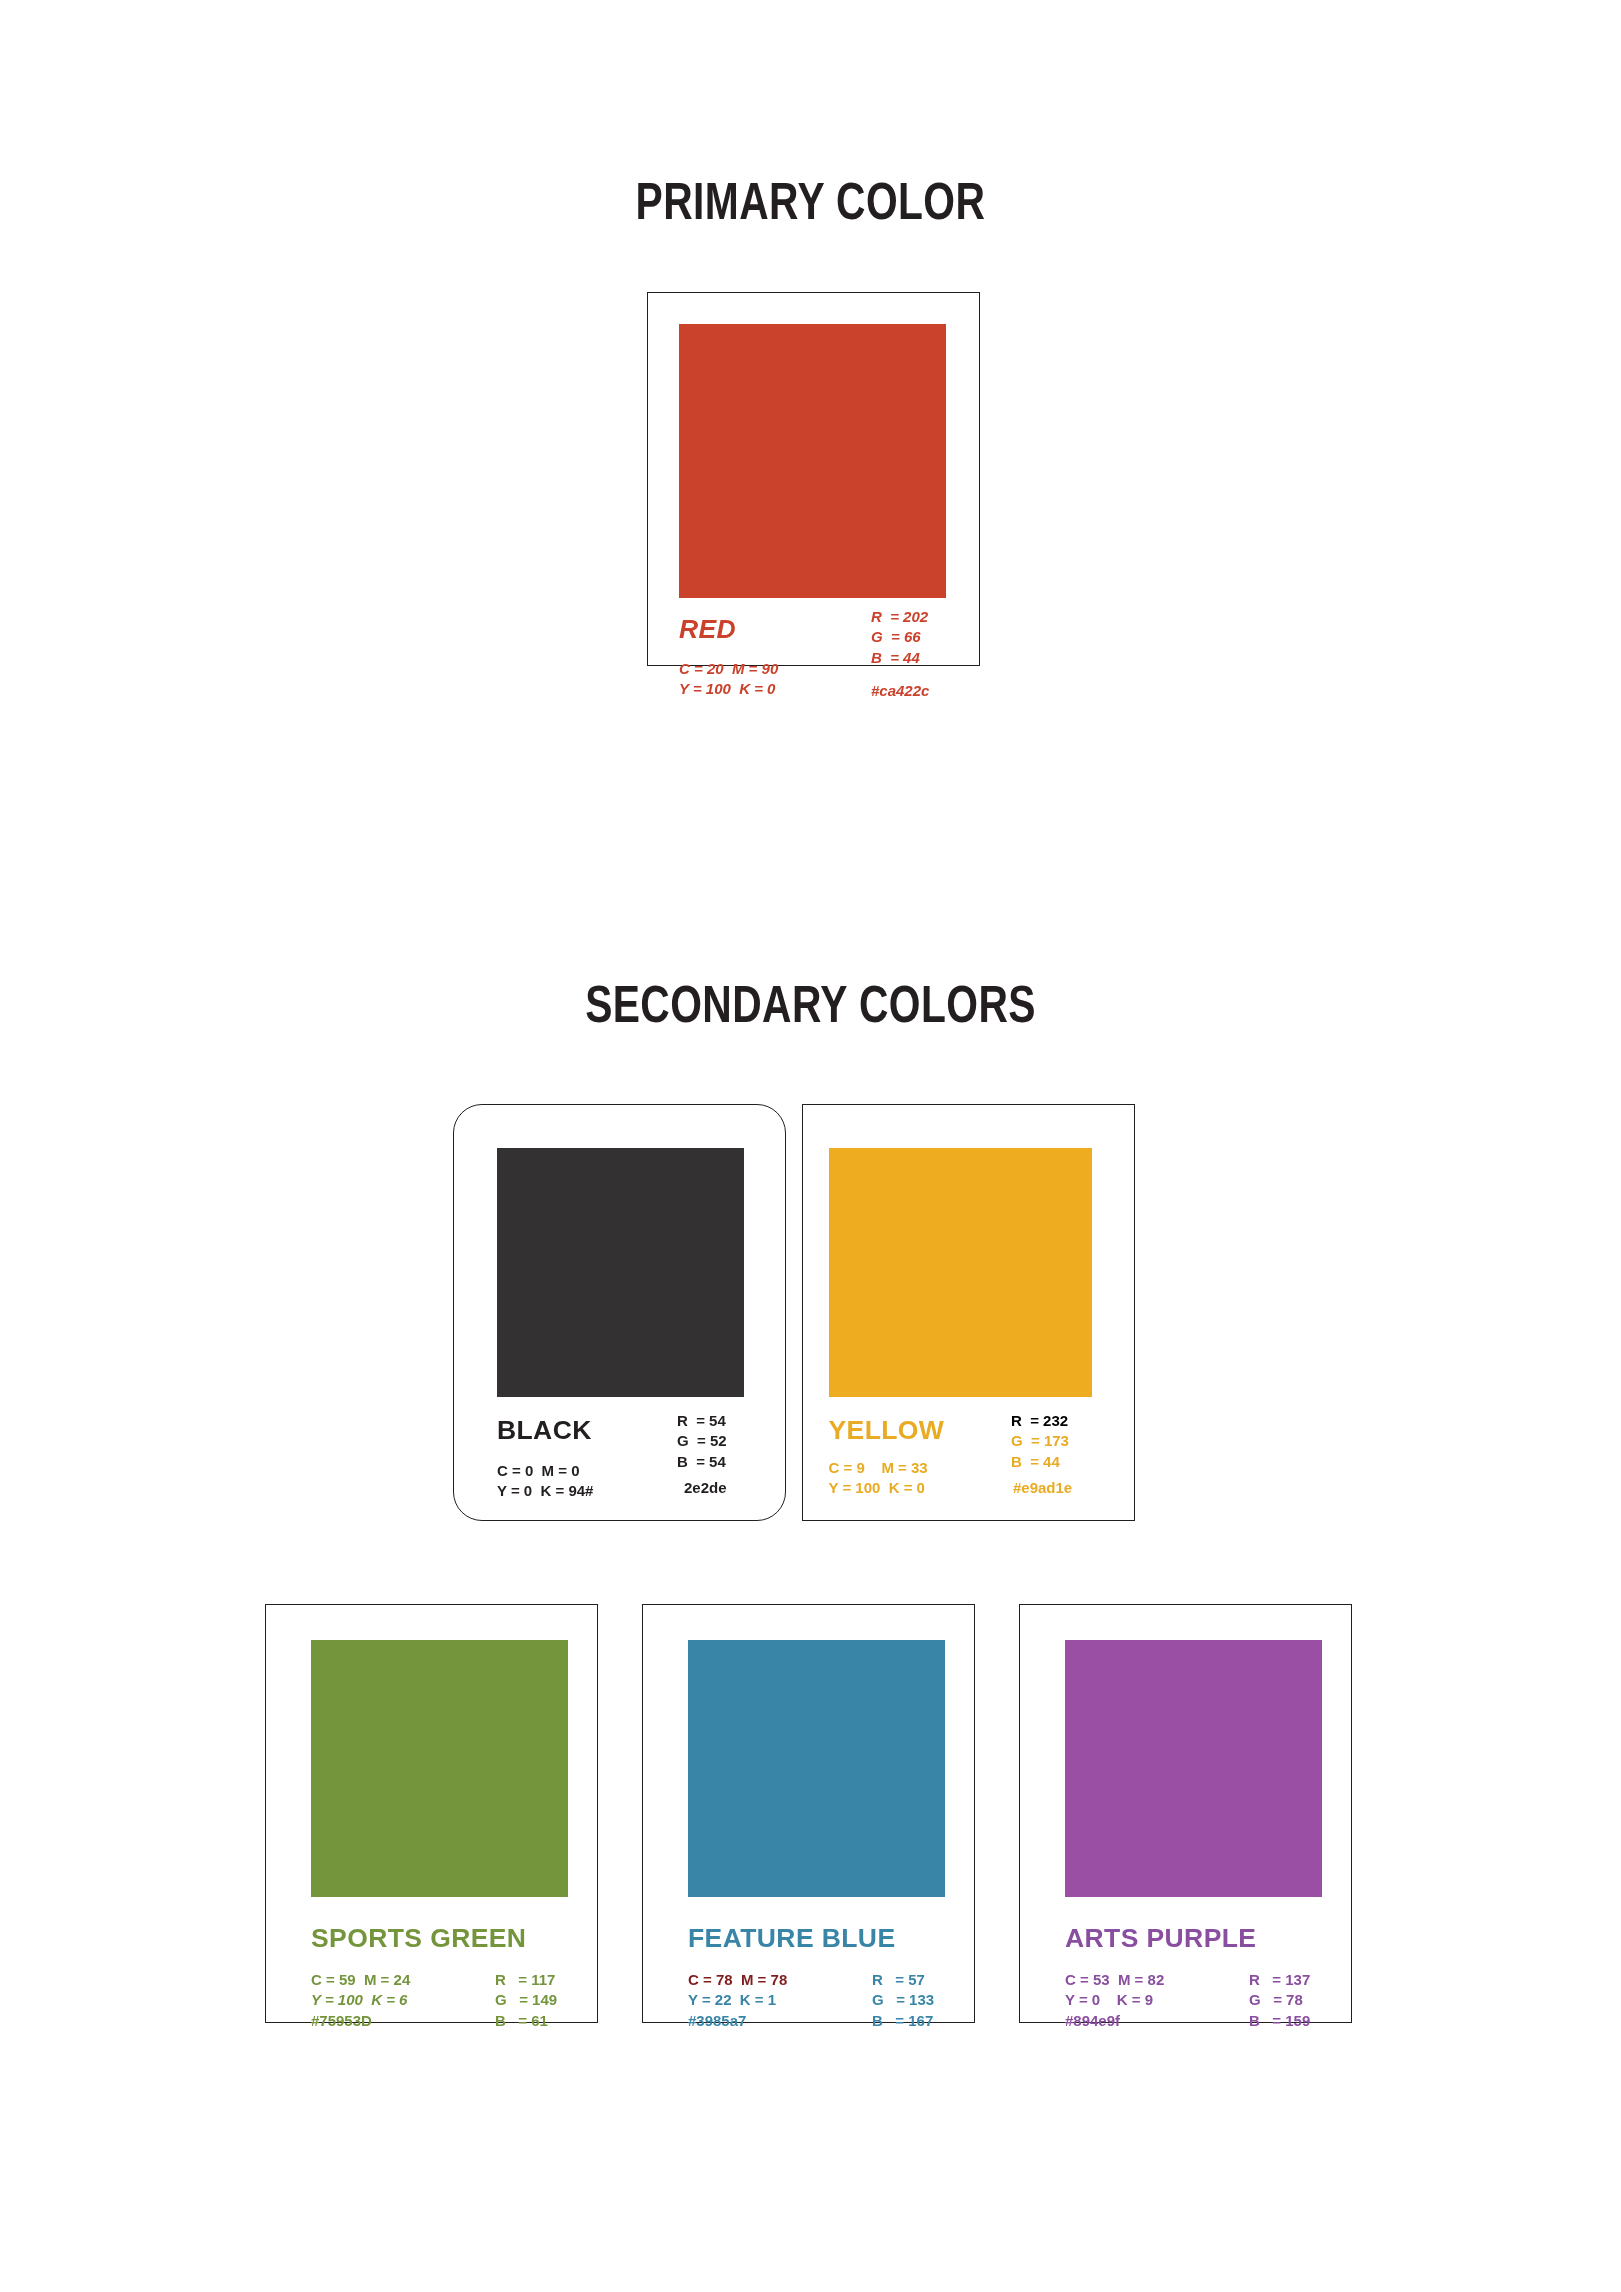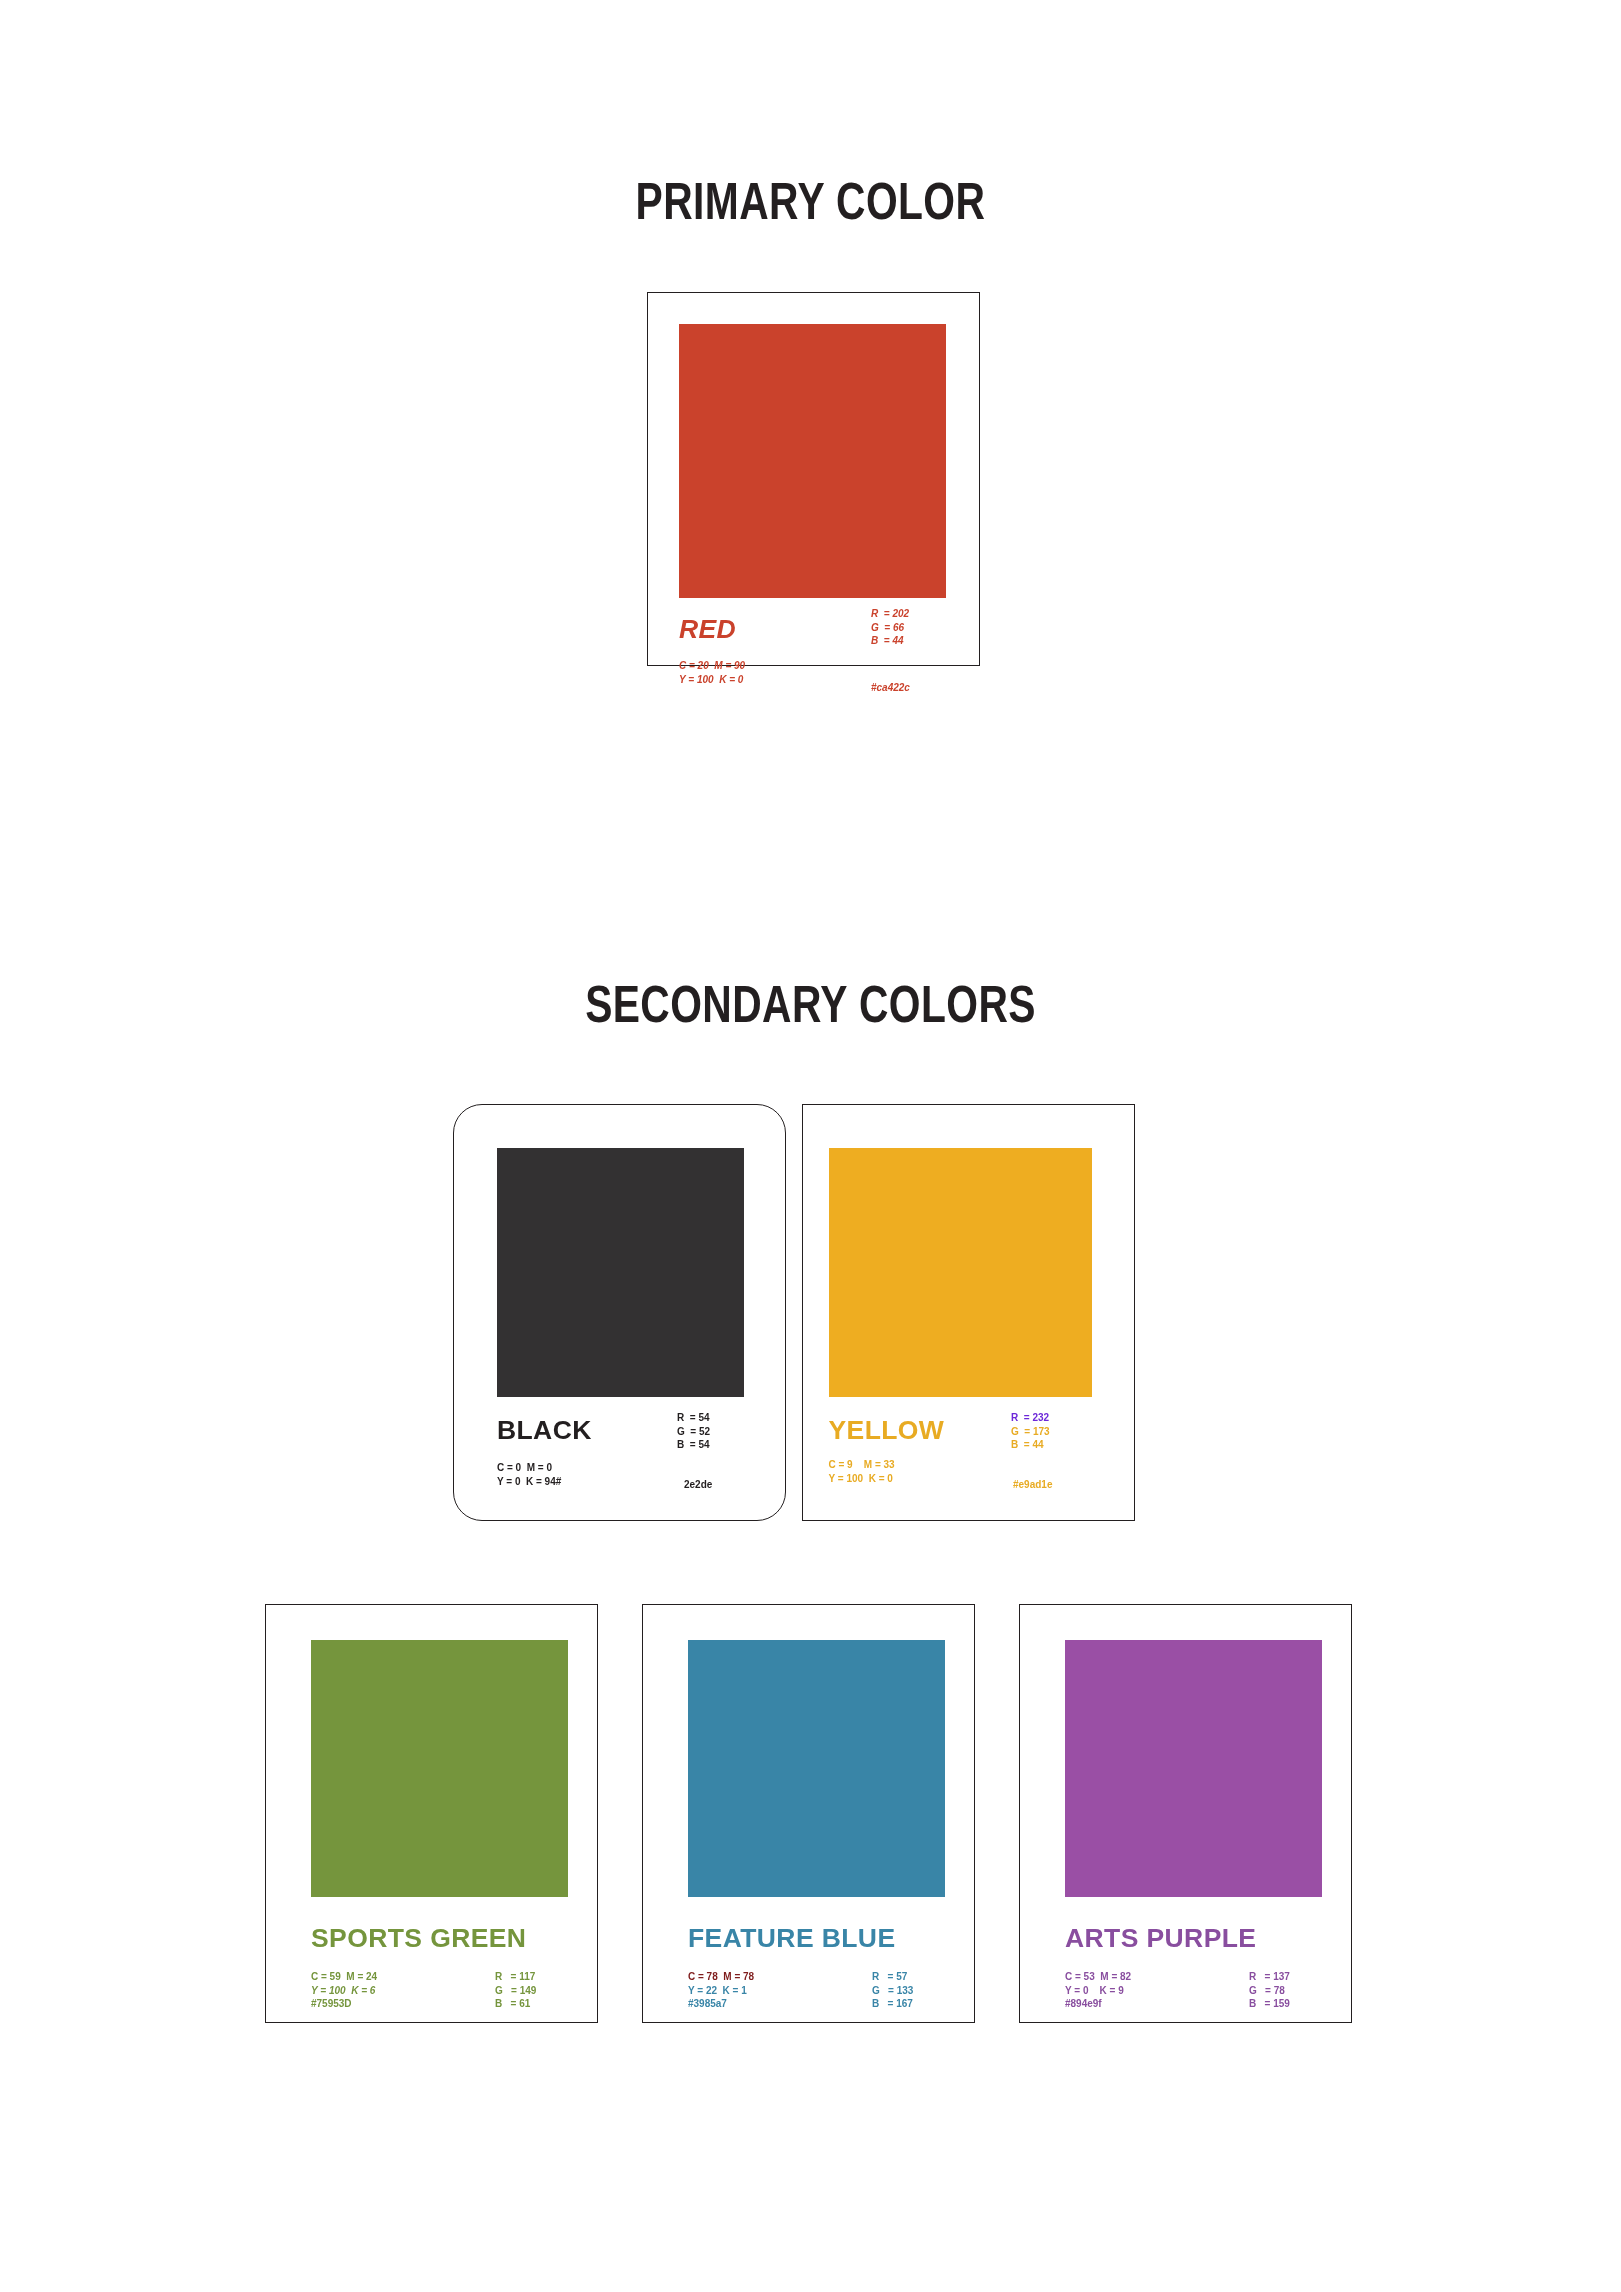--- a/index.html
+++ b/index.html
@@ -48,21 +48,21 @@
     font-family: "Liberation Sans", sans-serif;
     font-weight: bold;
     font-size: 26.5px;
     letter-spacing: 0.4px;
     line-height: 1;
     white-space: nowrap;
   }
   .val-line {
     font-family: "Liberation Sans", sans-serif;
     font-weight: bold;
-    font-size: 10px;
+    font-size: 15px;
     line-height: 1.35;
     white-space: pre;
   }
   .cmyk-block { position: absolute; }
   .rgb-block  { position: absolute; }
   .hex-line   { position: absolute; }
 
   
   #card-red {
     left: 647px;  top: 292px;
@@ -157,21 +157,21 @@
 </div>
 
 <div class="card" id="card-yellow">
   <span class="card-swatch" id="swatch-yellow" style="background: rgb(238, 173, 33);"></span>
   <div class="swatch-name" id="name-yellow" style="color: rgb(232, 171, 35);">YELLOW</div>
   <div class="cmyk-block">
     <div class="val-line" id="yellow-cmyk1" style="color: rgb(232, 171, 35);">C = 9    M = 33</div>
     <div class="val-line" id="yellow-cmyk2" style="color: rgb(232, 171, 35);">Y = 100  K = 0</div>
   </div>
   <div class="rgb-block">
-    <div class="val-line" id="yellow-r" style="color: #6d28d9;">R  = 232</div>
+    <div class="val-line" id="yellow-r" style="color: #000000;">R  = 232</div>
     <div class="val-line" id="yellow-g" style="color: rgb(232, 171, 35);">G  = 173</div>
     <div class="val-line" id="yellow-b" style="color: rgb(232, 171, 35);">B  = 44</div>
   </div>
   <div class="val-line hex-line" id="yellow-hex" style="color: rgb(232, 171, 35);">#e9ad1e</div>
 </div>
 
 <div class="card card-row2" id="card-green">
   <span class="card-swatch" id="swatch-green" style="background: rgb(117, 149, 61);"></span>
   <div class="swatch-name" id="name-green" style="color: rgb(117, 149, 61);">SPORTS GREEN</div>
   <div class="cmyk-block">

